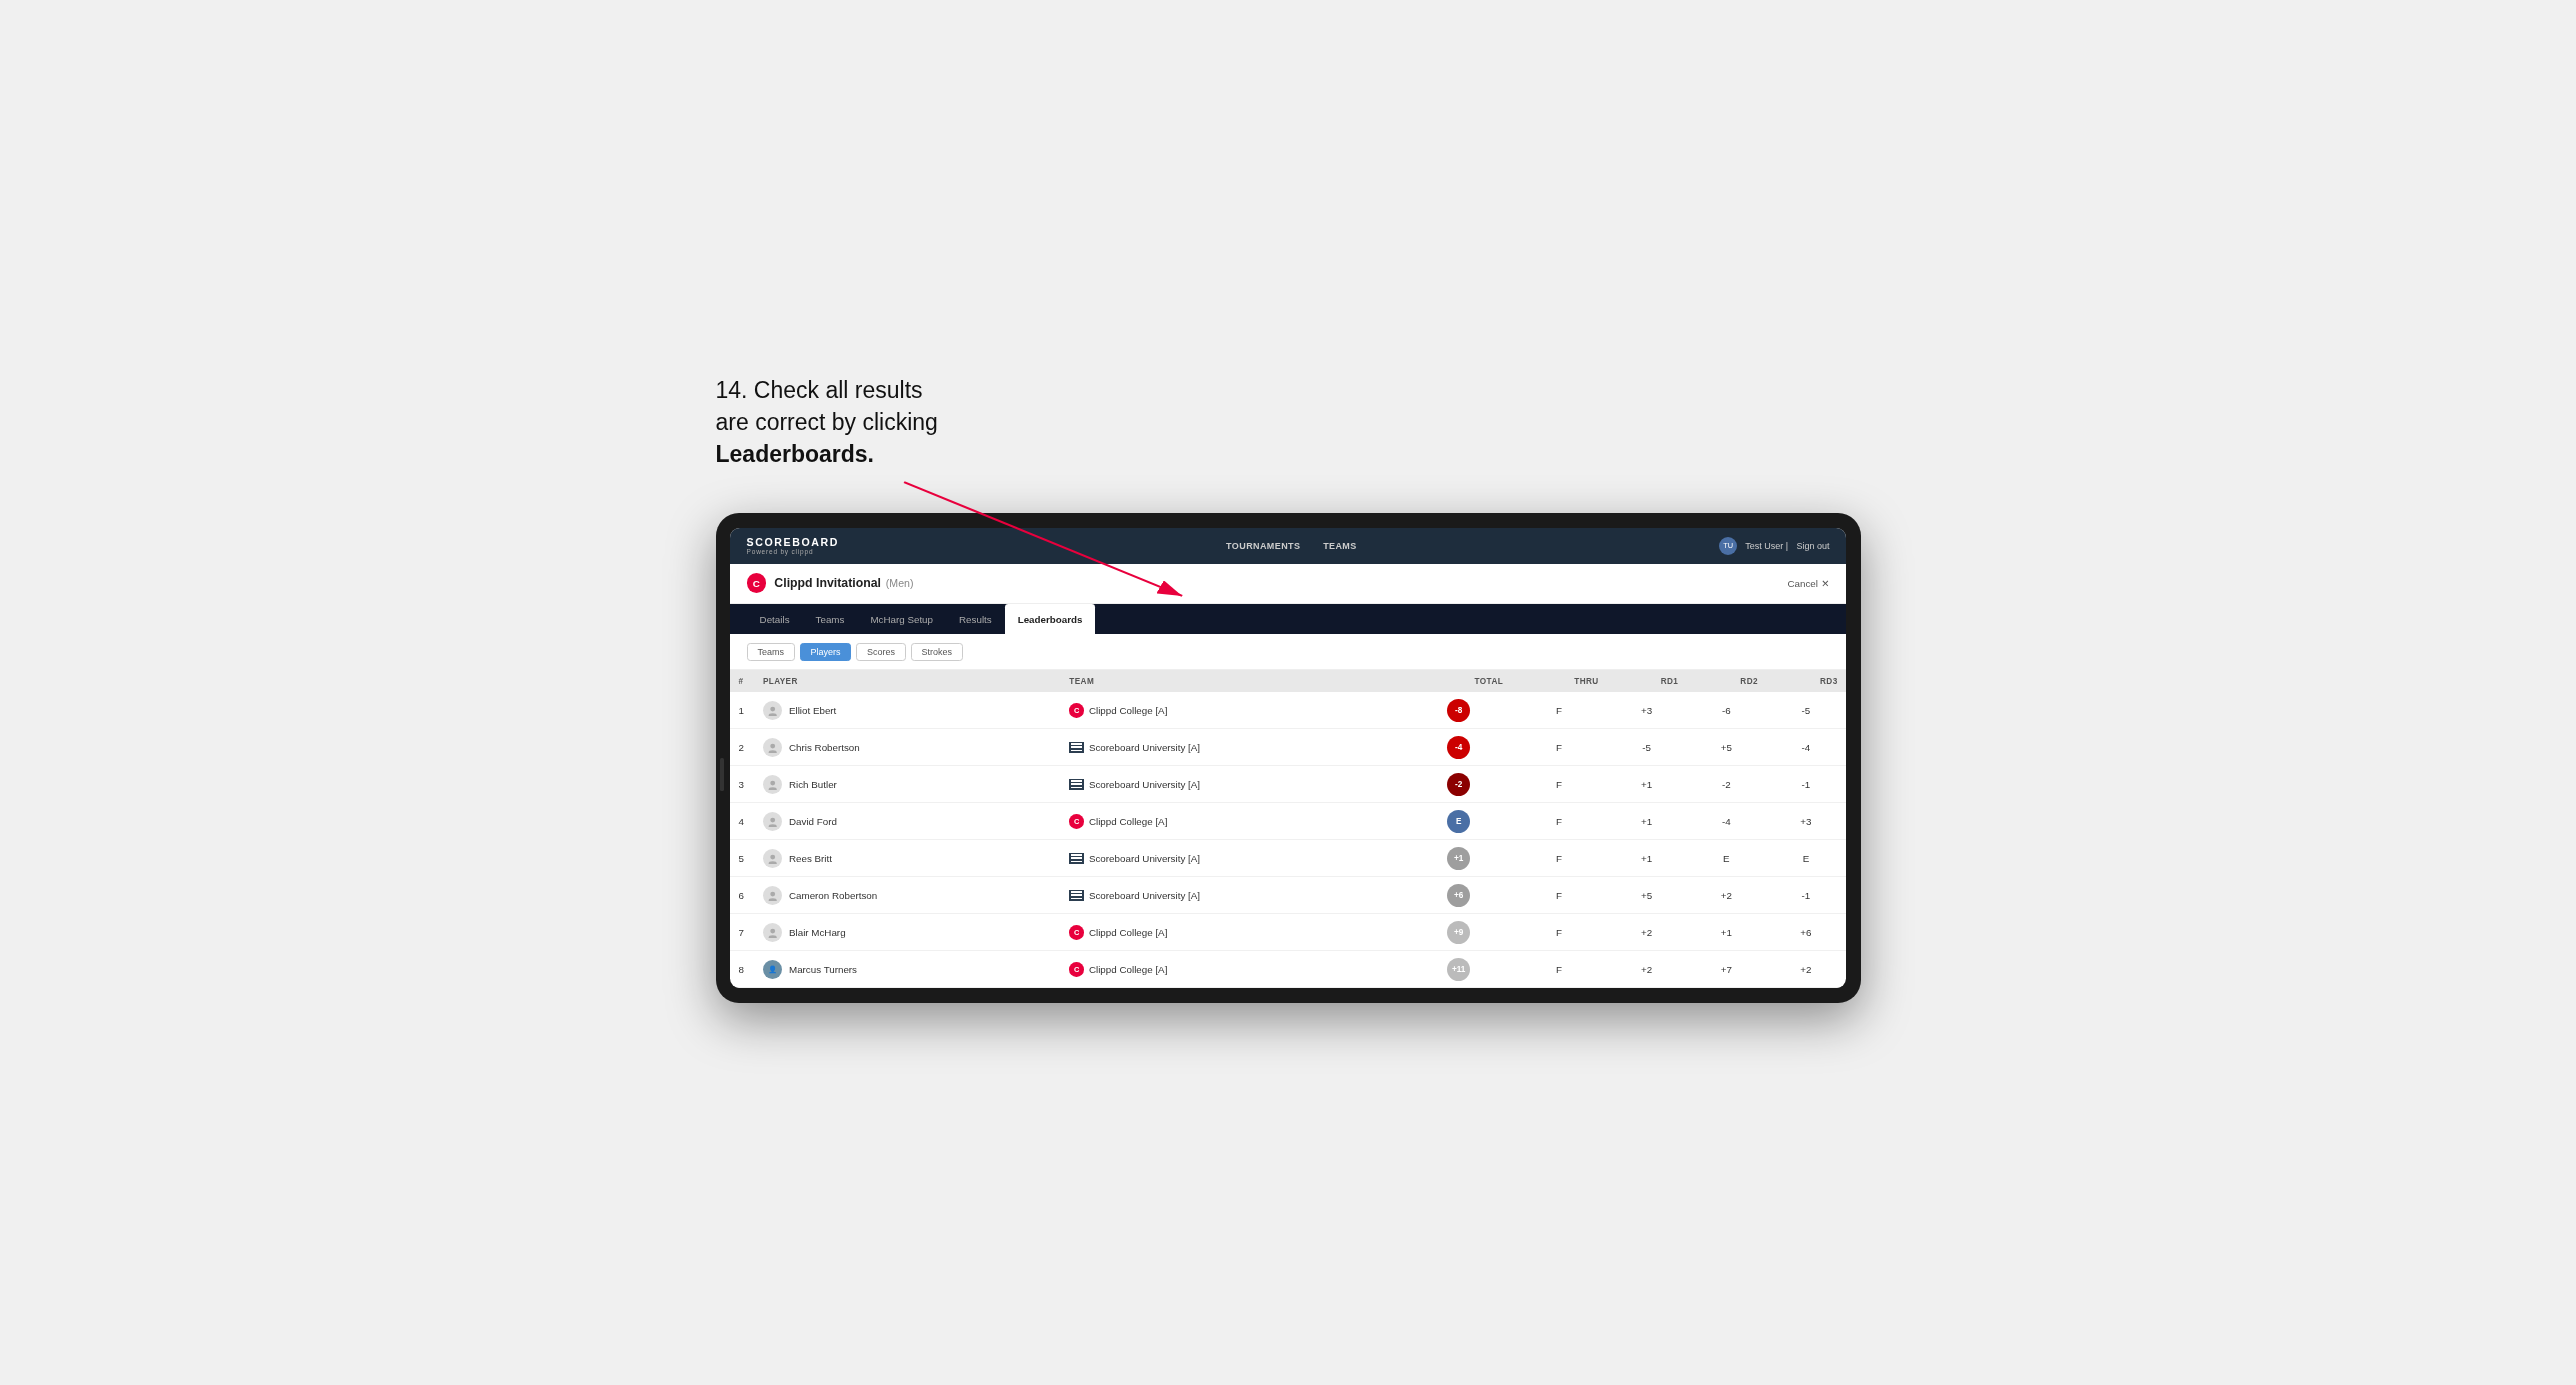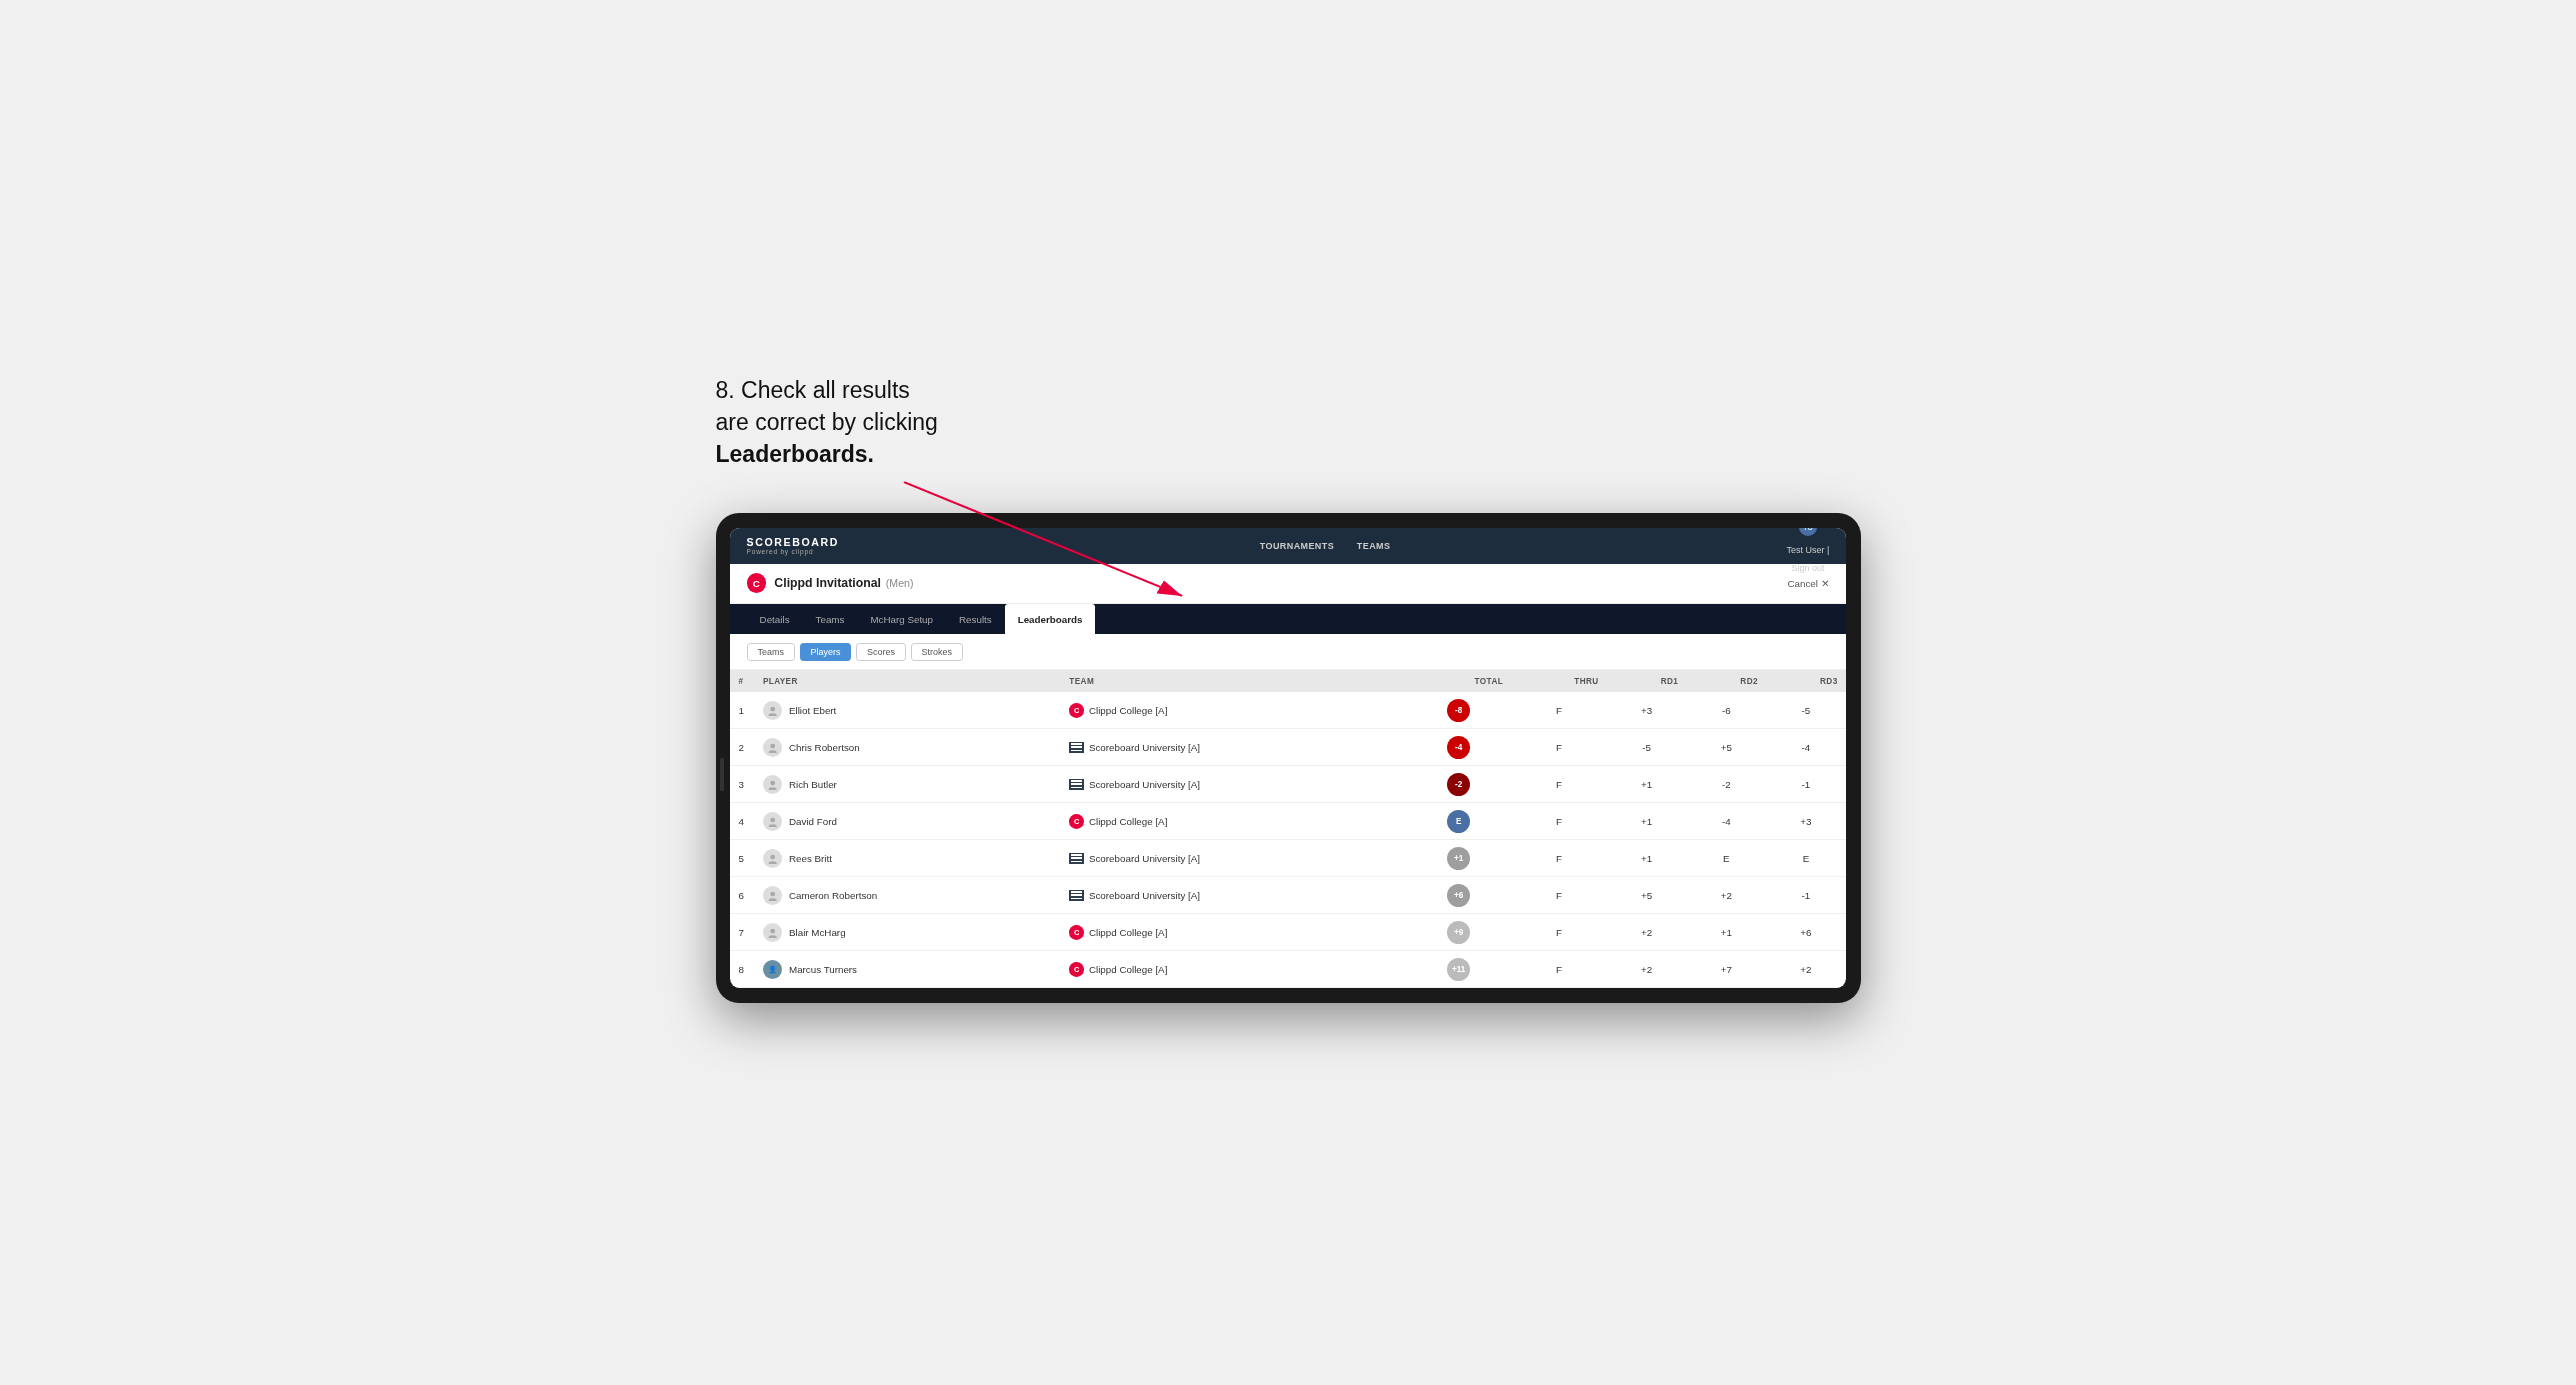--- a/index.html
+++ b/index.html
@@ -93,21 +93,20 @@
       align-items: center;
       letter-spacing: 0.4px;
       cursor: pointer;
       text-transform: uppercase;
     }
     .header-right {
       display: flex;
       align-items: center;
       gap: 8.2px;
       margin-left: auto;
-      flex-direction: column;
     }
     .user-avatar-header {
       width: 18px;
       height: 18px;
       background: #4a6fa5;
       border-radius: 50%;
       display: flex;
       align-items: center;
       justify-content: center;
       color: #fff;
@@ -333,21 +332,21 @@
       background: #333;
       border-radius: 1.6px;
     }
   </style>
 </head>
 <body>
 
 <div class="outer-wrapper">
 
   <div class="instruction-text">
-    <span>8. Check all results</span><br>
+    <span>14. Check all results</span><br>
     <span>are correct by clicking</span><br>
     <strong>Leaderboards.</strong>
   </div>
 
   <svg class="arrow-overlay" viewBox="0 0 1400 900" preserveAspectRatio="none">
     <line x1="230" y1="145" x2="570" y2="310" stroke="#e8003d" stroke-width="3" marker-end="url(#arrowhead)"></line>
     <defs>
       <marker id="arrowhead" markerWidth="10" markerHeight="7" refX="10" refY="3.5" orient="auto">
         <polygon points="0 0, 10 3.5, 0 7" fill="#e8003d"></polygon>
       </marker>

